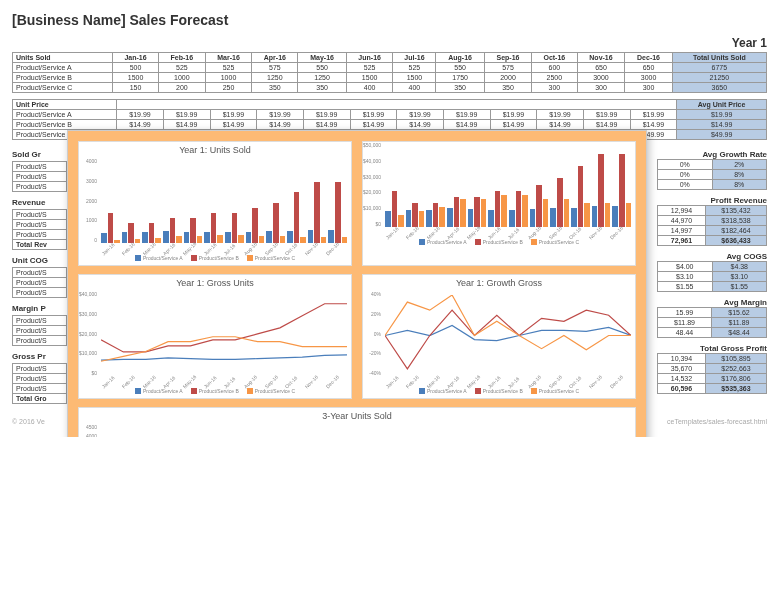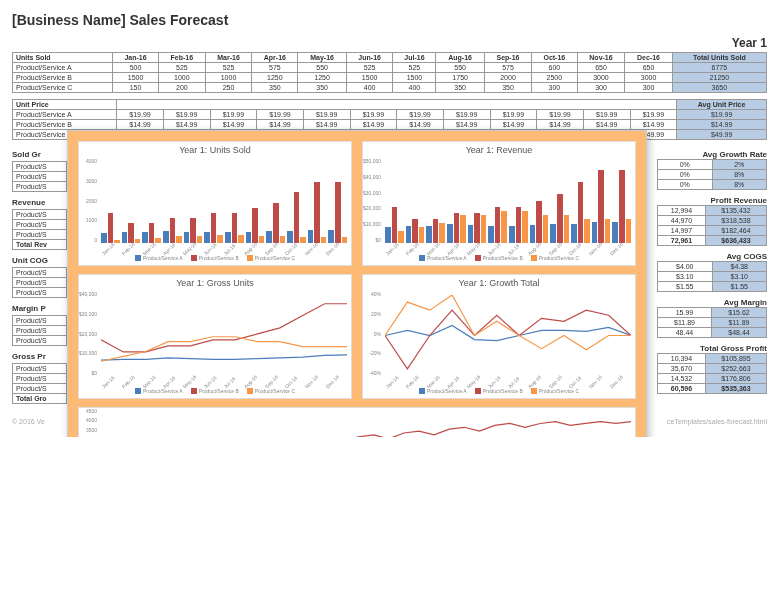--- a/index.html
+++ b/index.html
@@ -441,21 +441,20 @@
               <i class="c-b"></i>
               <span>Product/Service B</span>
             </span>
             <span>
               <i class="c-c"></i>
               <span>Product/Service C</span>
             </span>
           </div>
     </div>
     <div class="chart">
-      <div class="chart-title">Year 1: Revenue</div>
       <div class="chart-body">
         <div class="y-ticks">
               <span>$50,000</span>
               <span>$40,000</span>
               <span>$30,000</span>
               <span>$20,000</span>
               <span>$10,000</span>
               <span>$0</span>
             </div>
         <div class="bars" id="bars-revenue">
@@ -591,21 +590,21 @@
               <i class="c-b"></i>
               <span>Product/Service B</span>
             </span>
             <span>
               <i class="c-c"></i>
               <span>Product/Service C</span>
             </span>
           </div>
     </div>
     <div class="chart">
-      <div class="chart-title">Year 1: Growth Total</div>
+      <div class="chart-title">Year 1: Growth Gross</div>
       <div class="chart-body">
         <div class="y-ticks">
               <span>40%</span>
               <span>20%</span>
               <span>0%</span>
               <span>-20%</span>
               <span>-40%</span>
             </div>
         <svg class="lines" id="lines-gr" preserveAspectRatio="none" viewBox="0 0 100 100">
               <path d="M0,50 L9.090909090909092,43.75 L18.181818181818183,50 L27.27272727272727,37.5 L36.36363636363637,55 L45.45454545454545,56.25 L54.54545454545454,50 L63.63636363636363,43.75 L72.72727272727273,43.75 L81.81818181818183,44.99999999999999 L90.9090909090909,40 L100,50 " stroke="#4a7ebb" fill="none" stroke-width="1.2" vector-effect="non-scaling-stroke"></path>
@@ -637,20 +636,21 @@
               <span>Product/Service B</span>
             </span>
             <span>
               <i class="c-c"></i>
               <span>Product/Service C</span>
             </span>
           </div>
     </div>
   </div>
   <div class="chart chart-wide">
+    <div class="chart-title">3-Year Units Sold</div>
     <div class="chart-body">
       <div class="y-ticks">
             <span>4500</span>
             <span>4000</span>
             <span>3500</span>
             <span>3000</span>
             <span>2500</span>
             <span>2000</span>
             <span>1500</span>
             <span>1000</span>

